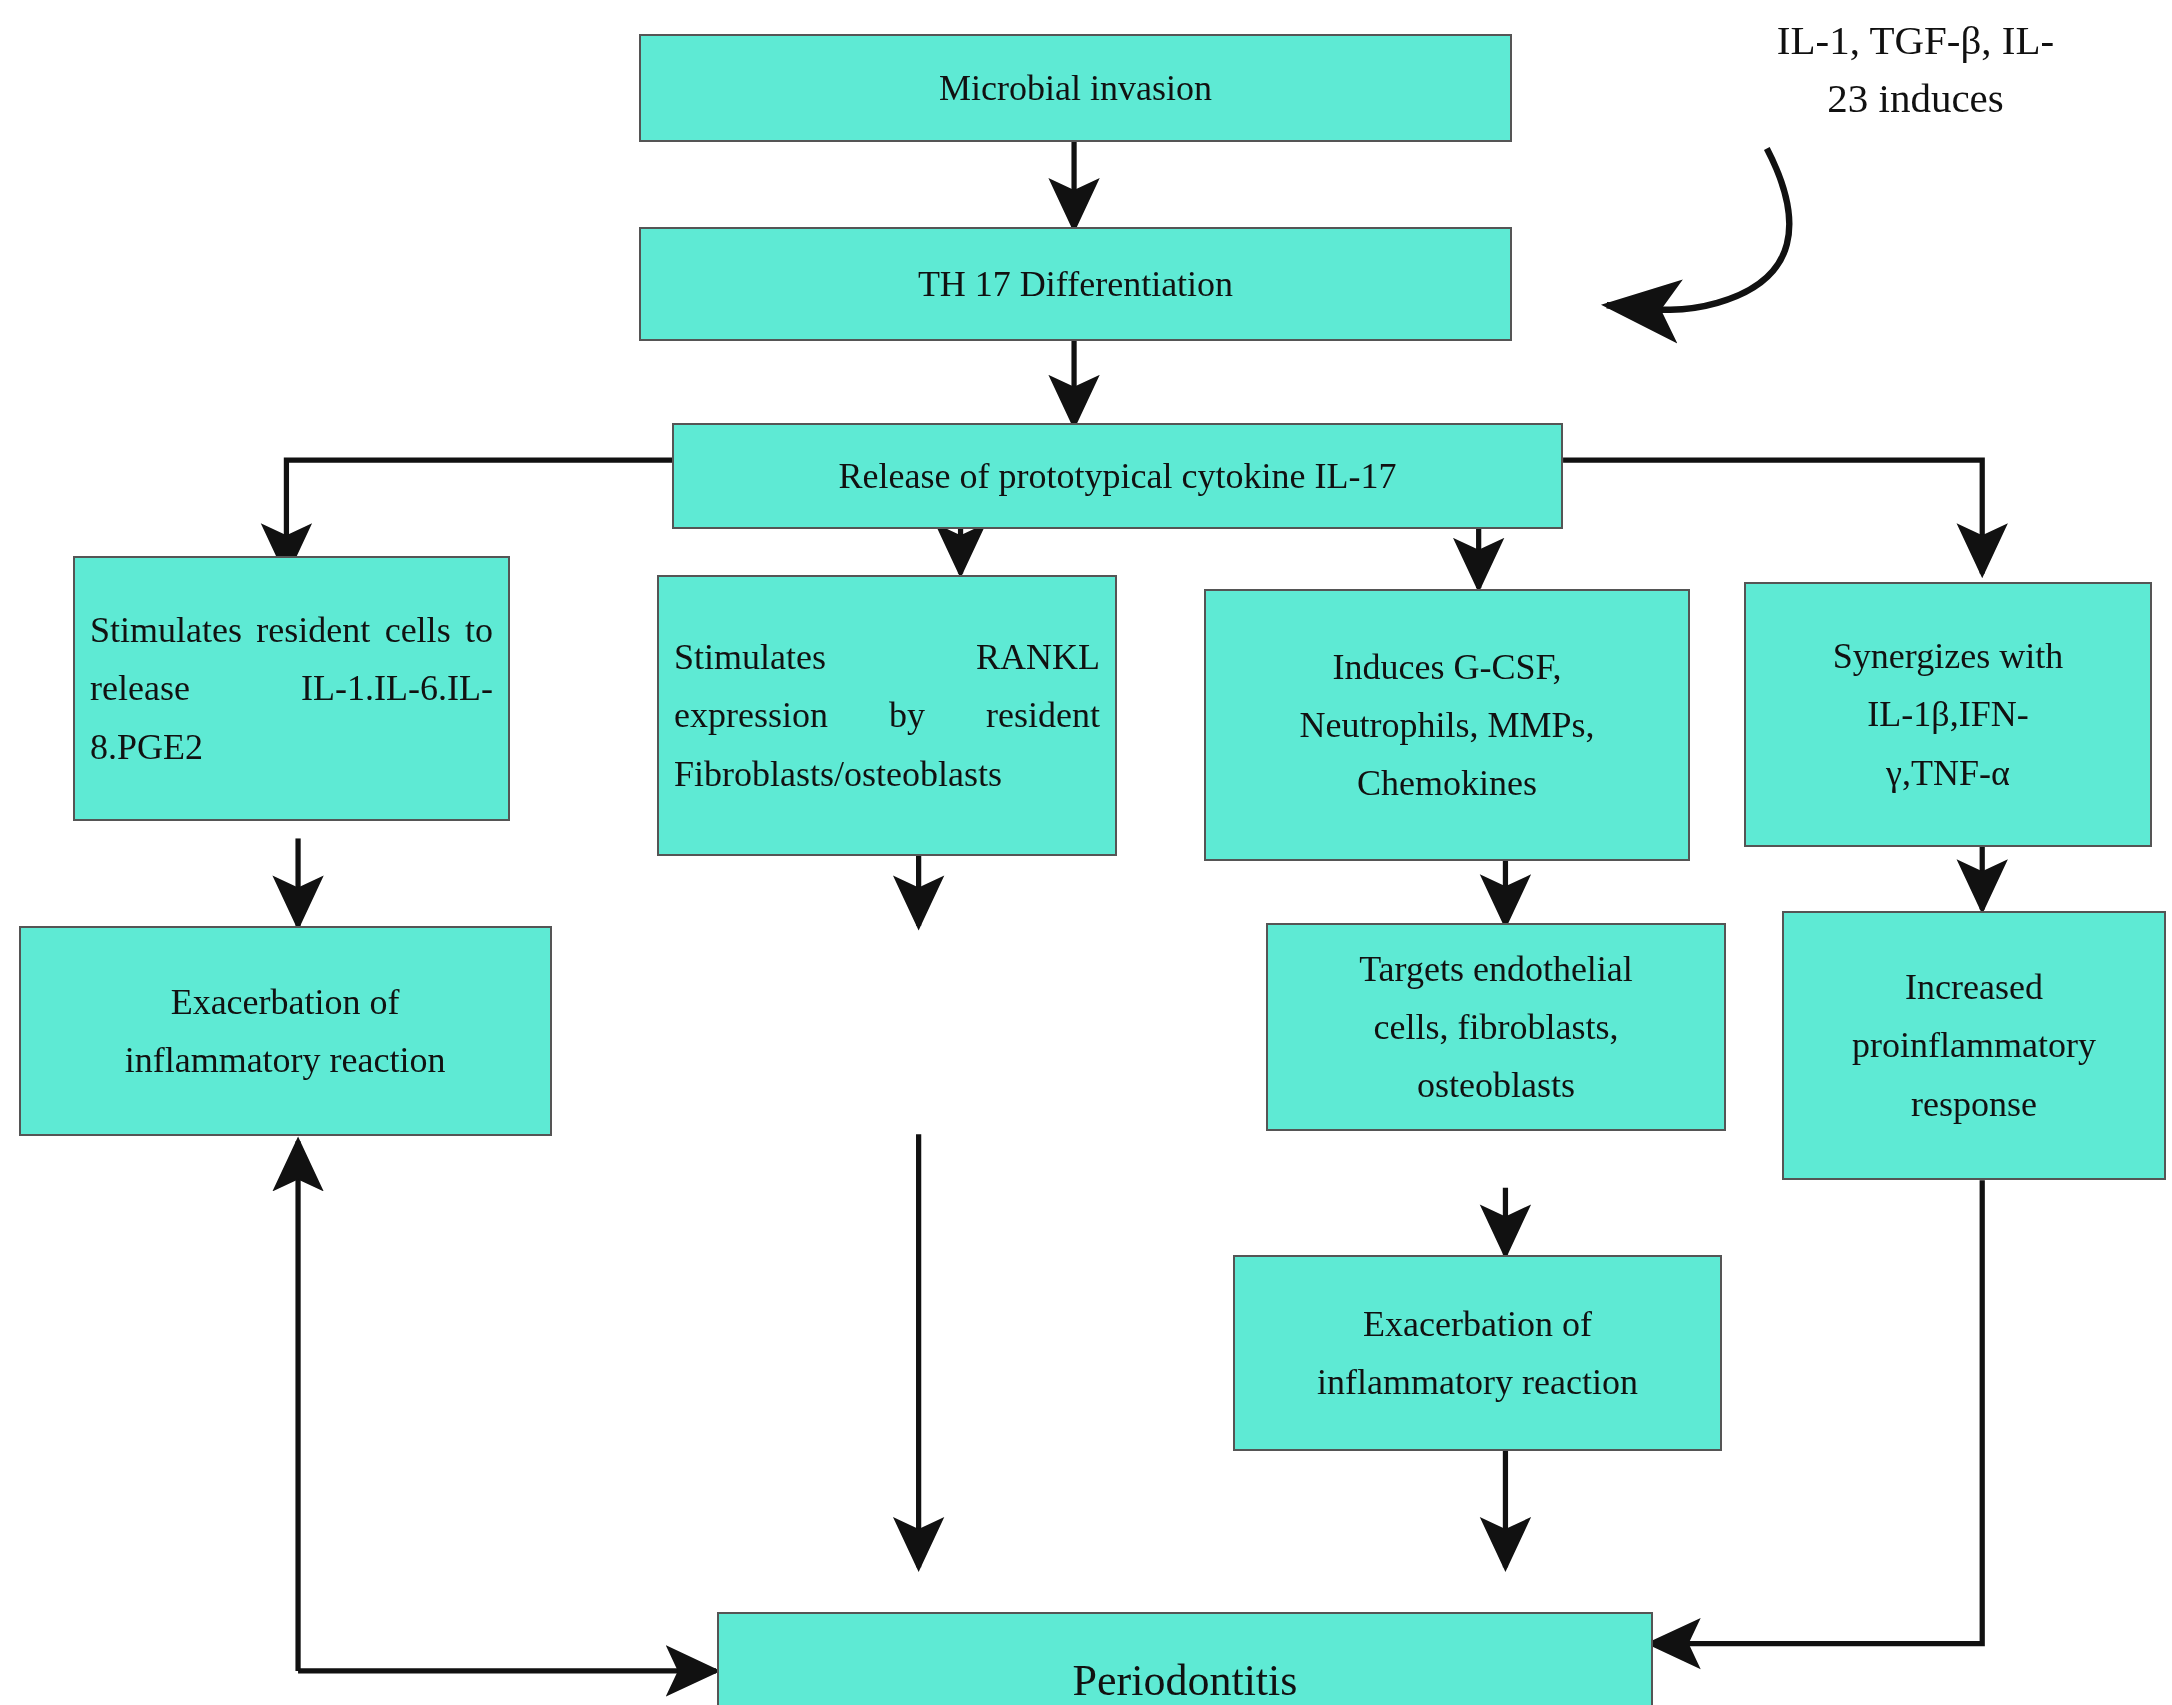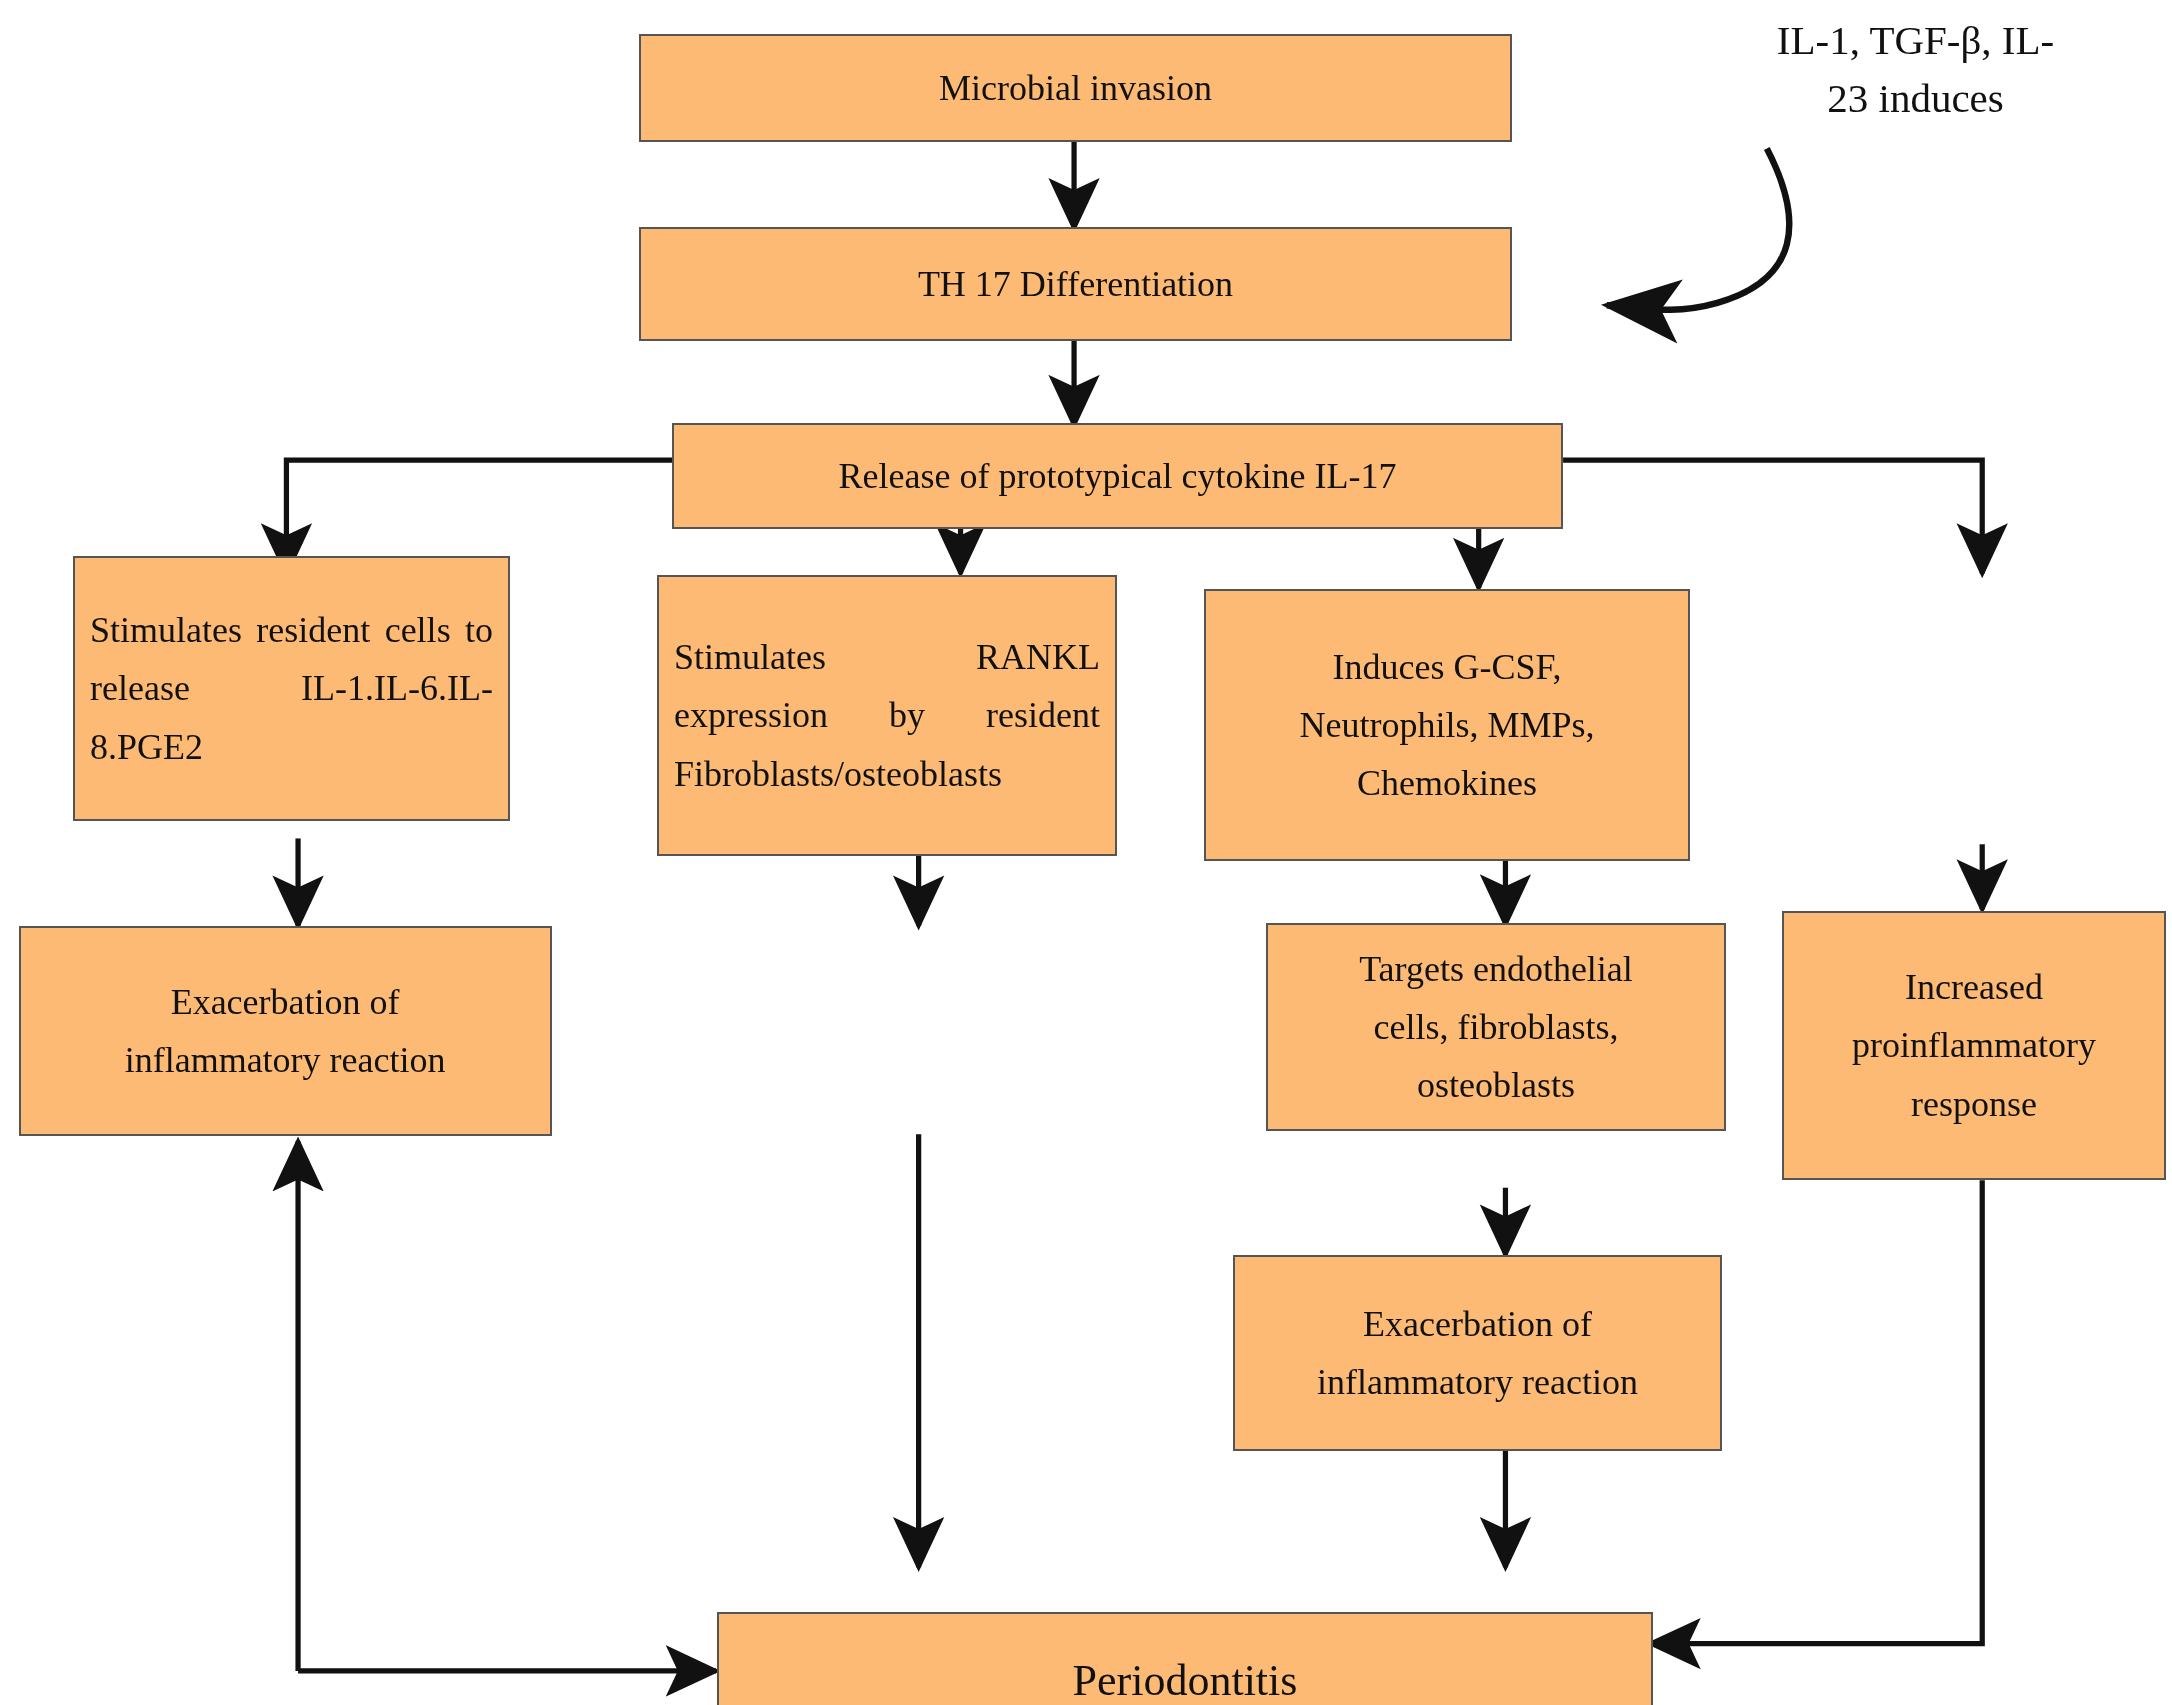--- a/index.html
+++ b/index.html
@@ -23,21 +23,21 @@
   #edge-layer {
     position: absolute;
     left: 0;
     top: 0;
     width: 2172px;
     height: 1706px;
   }
   .node {
     position: absolute;
     box-sizing: border-box;
-    background: #fdba74;
+    background: #5eead4;
     border: 2.3px solid #555555;
     display: flex;
     align-items: center;
     justify-content: center;
     padding: 5.8px 15px;
   }
   .node .node-text {
     width: 100%;
     font-size: 36px;
     line-height: 1.62;
@@ -125,20 +125,25 @@
   <div class="node justify" style="left:657px; top:575px; width:460px; height:281px;">
     <div class="node-text">Stimulates      RANKL expression by resident Fibroblasts/osteoblasts</div>
   </div>
 
   <div class="node center" style="left:1204px; top:589px; width:486px; height:272px;">
     <div class="node-text">Induces G-CSF,
 Neutrophils, MMPs,
 Chemokines</div>
   </div>
 
+  <div class="node center" style="left:1744px; top:582px; width:408px; height:265px;">
+    <div class="node-text">Synergizes with
+IL-1β,IFN-
+γ,TNF-α</div>
+  </div>
 
   <div class="node center" style="left:18.6px; top:926px; width:533px; height:210px;">
     <div class="node-text">Exacerbation of
 inflammatory reaction</div>
   </div>
 
 
   <div class="node center" style="left:1266px; top:923px; width:460px; height:208px;">
     <div class="node-text">Targets endothelial
 cells, fibroblasts,

